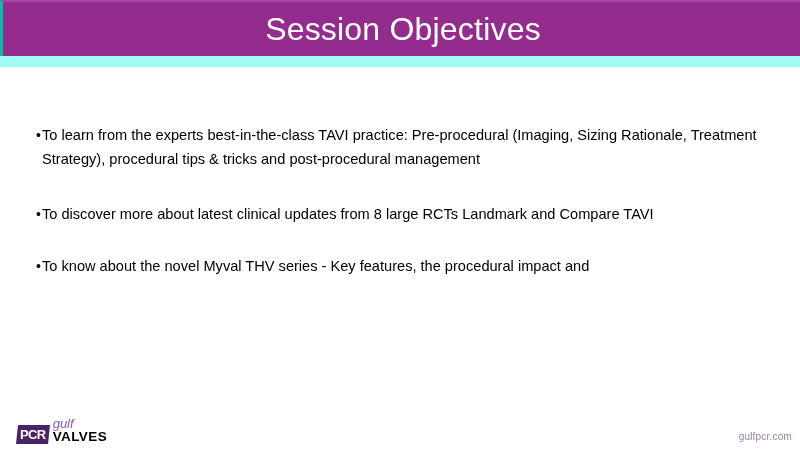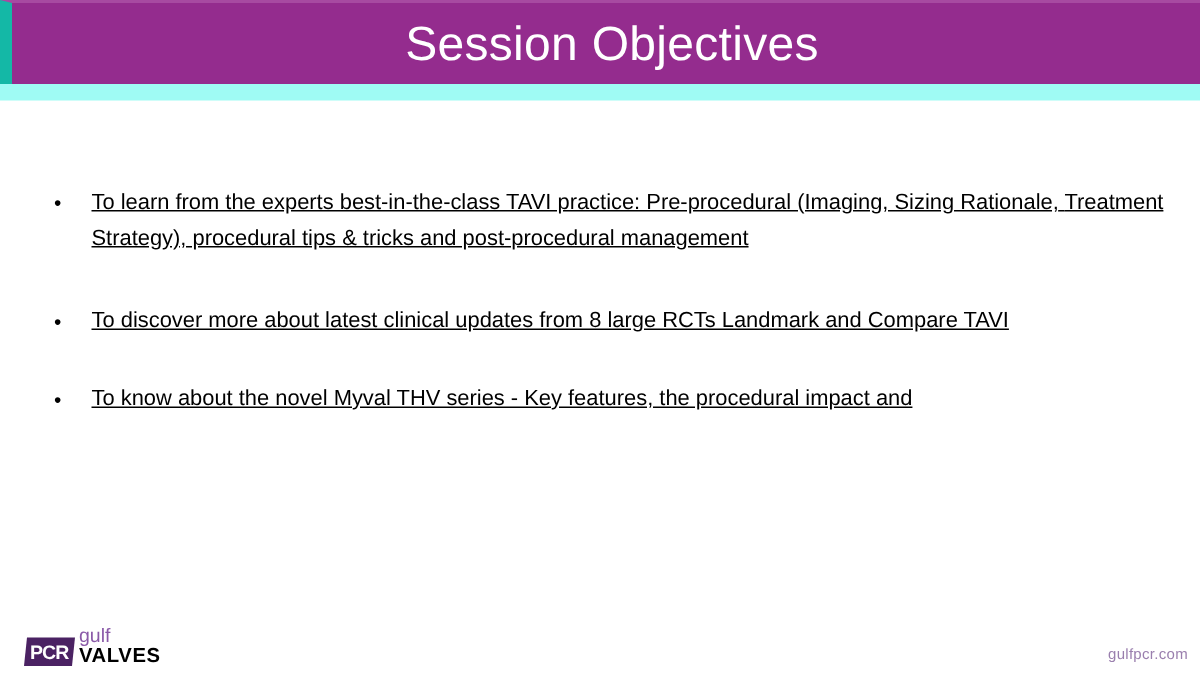--- a/index.html
+++ b/index.html
@@ -23,21 +23,21 @@
 
   
   .header-band {
     position: absolute;
     left: 0;
     top: 0;
     width: 800px;
     height: 56px;
     background: #942c8e;
     box-sizing: border-box;
-    border-left: 8px solid #14b8a6;
+    border-left: 3px solid #14b8a6;
     border-top: 2px solid #a74aa1;
   }
   .header-title {
     position: absolute;
     left: 0;
     top: 0;
     width: 800px;
     height: 56px;
     line-height: 54px;
     text-align: center;
@@ -79,22 +79,21 @@
     left: 6px;
     top: 0;
     width: 12px;
     text-align: left;
     font-size: 14px;
     line-height: 24px;
     color: #000000;
   }
   .bullet .btext {
     display: block;
-    margin-left: 31px;
-    text-decoration: underline;
+    margin-left: 12px;
   }
   .bullet-1 { top: 56px; }
   .bullet-2 { top: 135px; }
   .bullet-3 { top: 187px; }
 
   .line2-indent {
     display: block;
     padding-left: 3px;
   }
 
@@ -120,20 +119,21 @@
   }
   .logo-mark span { display: inline-block; transform: skewX(6deg); }
   .logo-words {
     margin-left: 4px;
     line-height: 11px;
   }
   .logo-gulf {
     display: block;
     color: #8a5aa8;
     font-family: "Liberation Sans", sans-serif;
+    font-style: italic;
     font-size: 13px;
     font-weight: 400;
     letter-spacing: 0px;
     line-height: 13px;
   }
   .logo-valves {
     display: block;
     color: #000000;
     font-family: "Liberation Sans", sans-serif;
     font-size: 13.5px;

